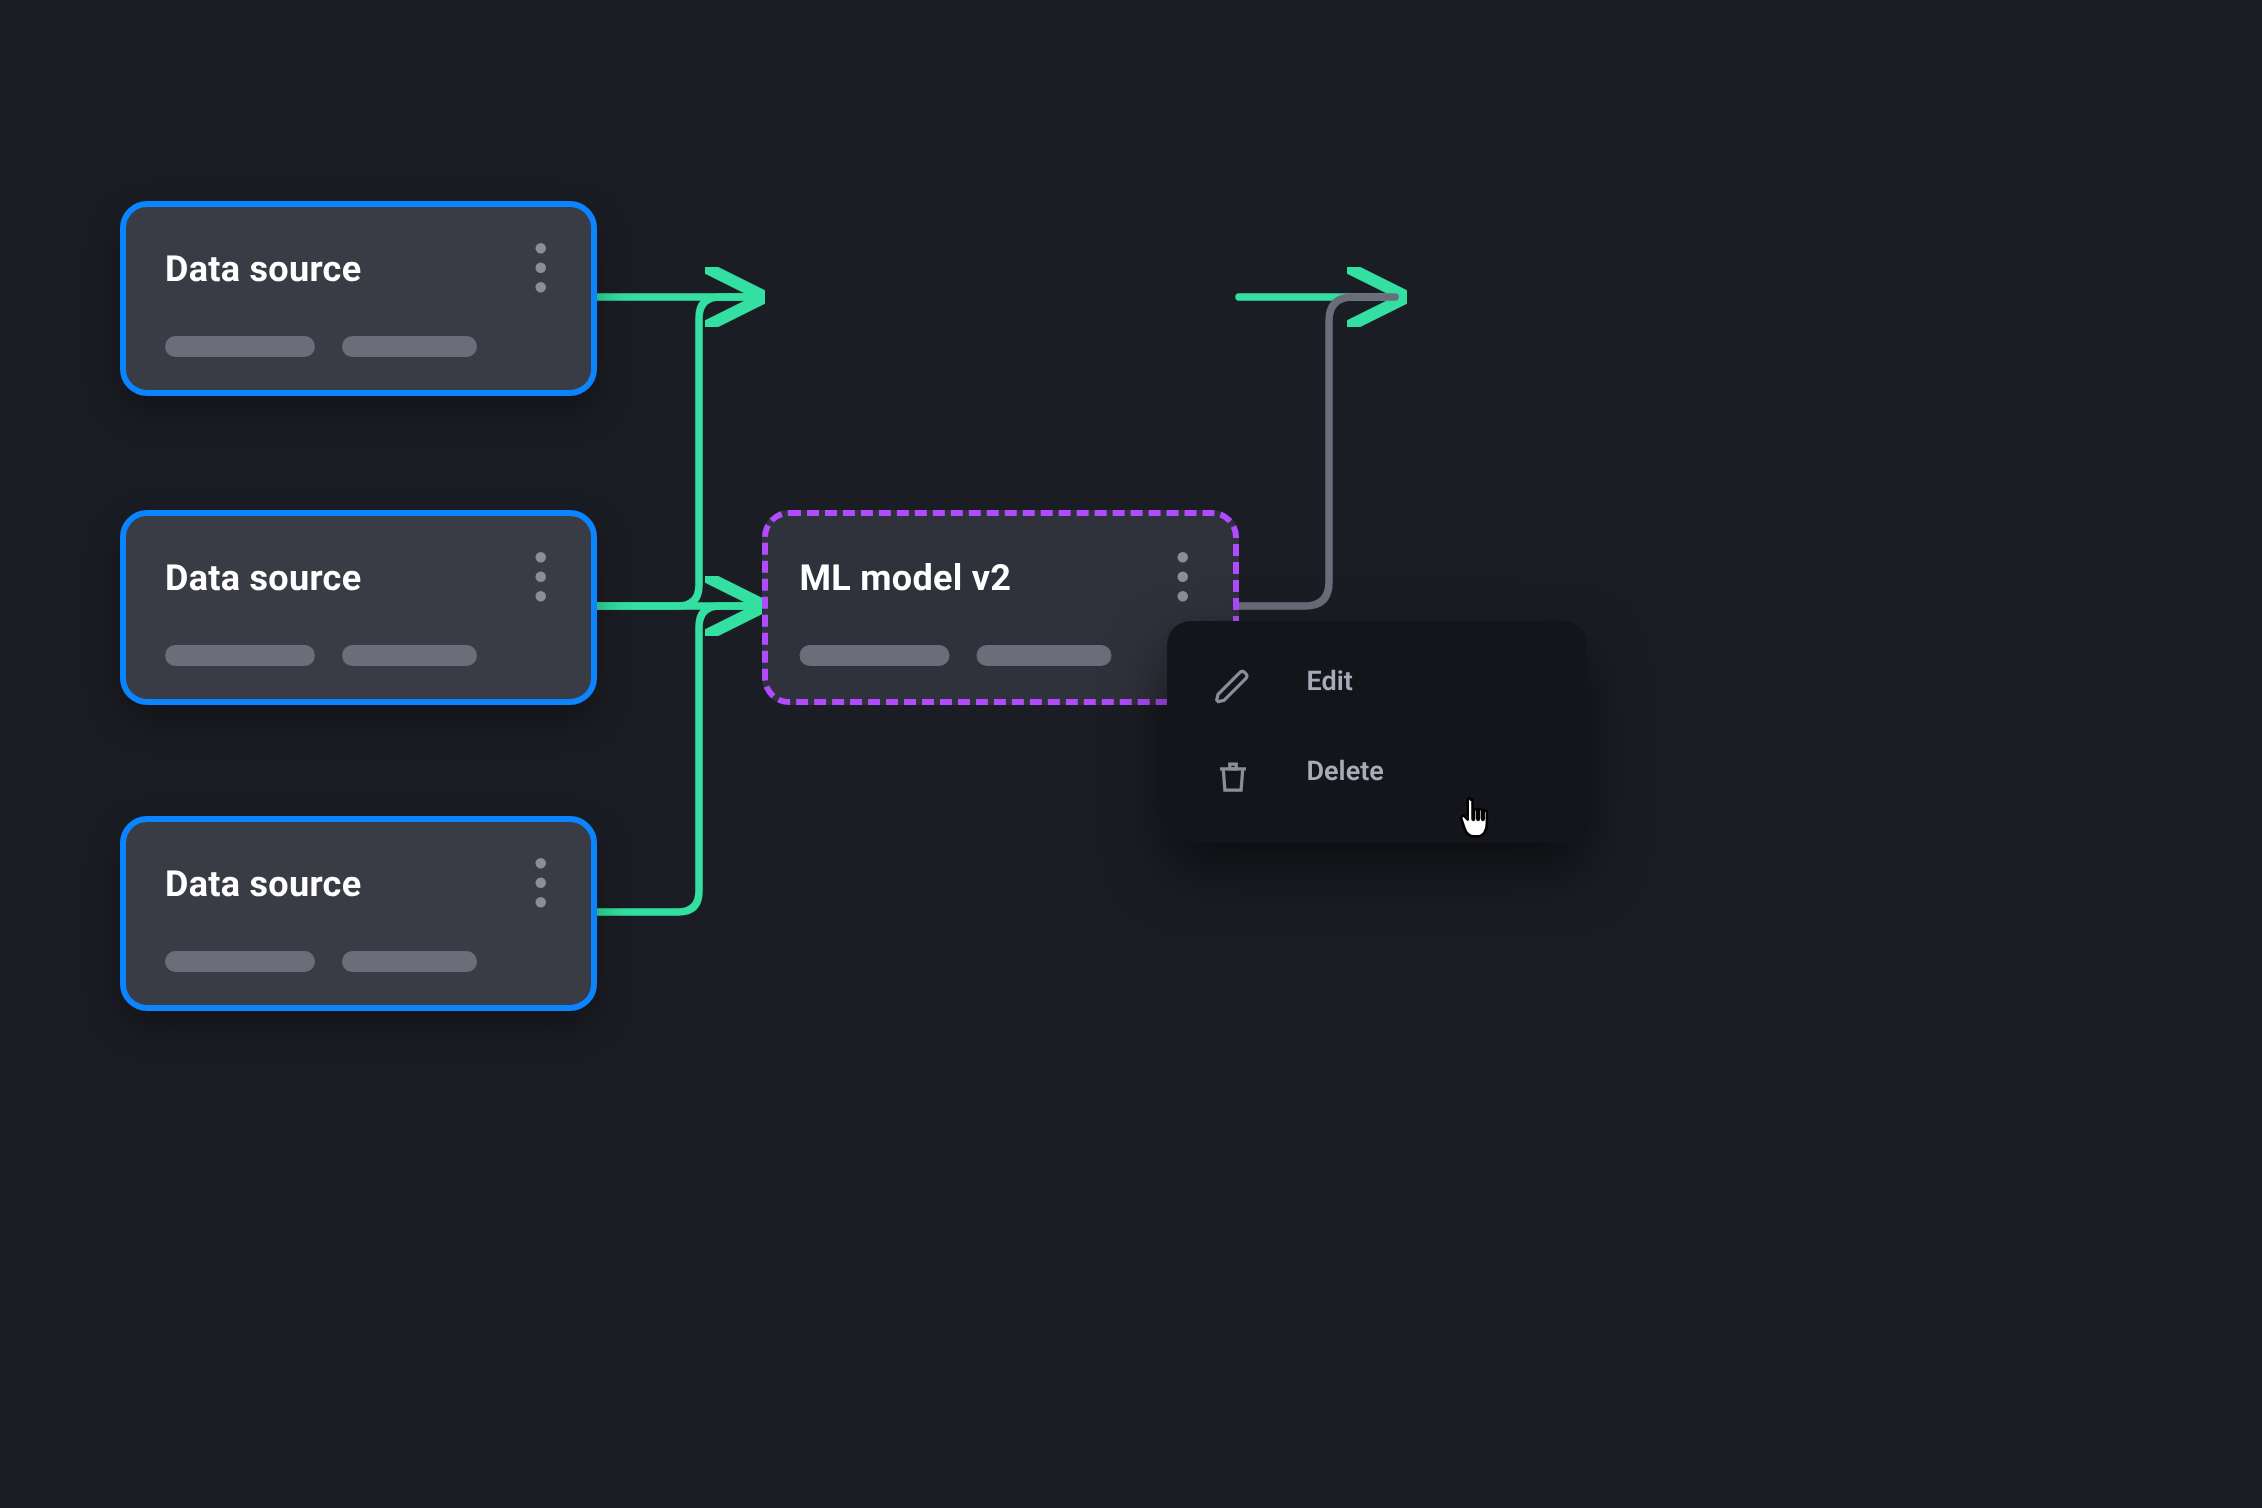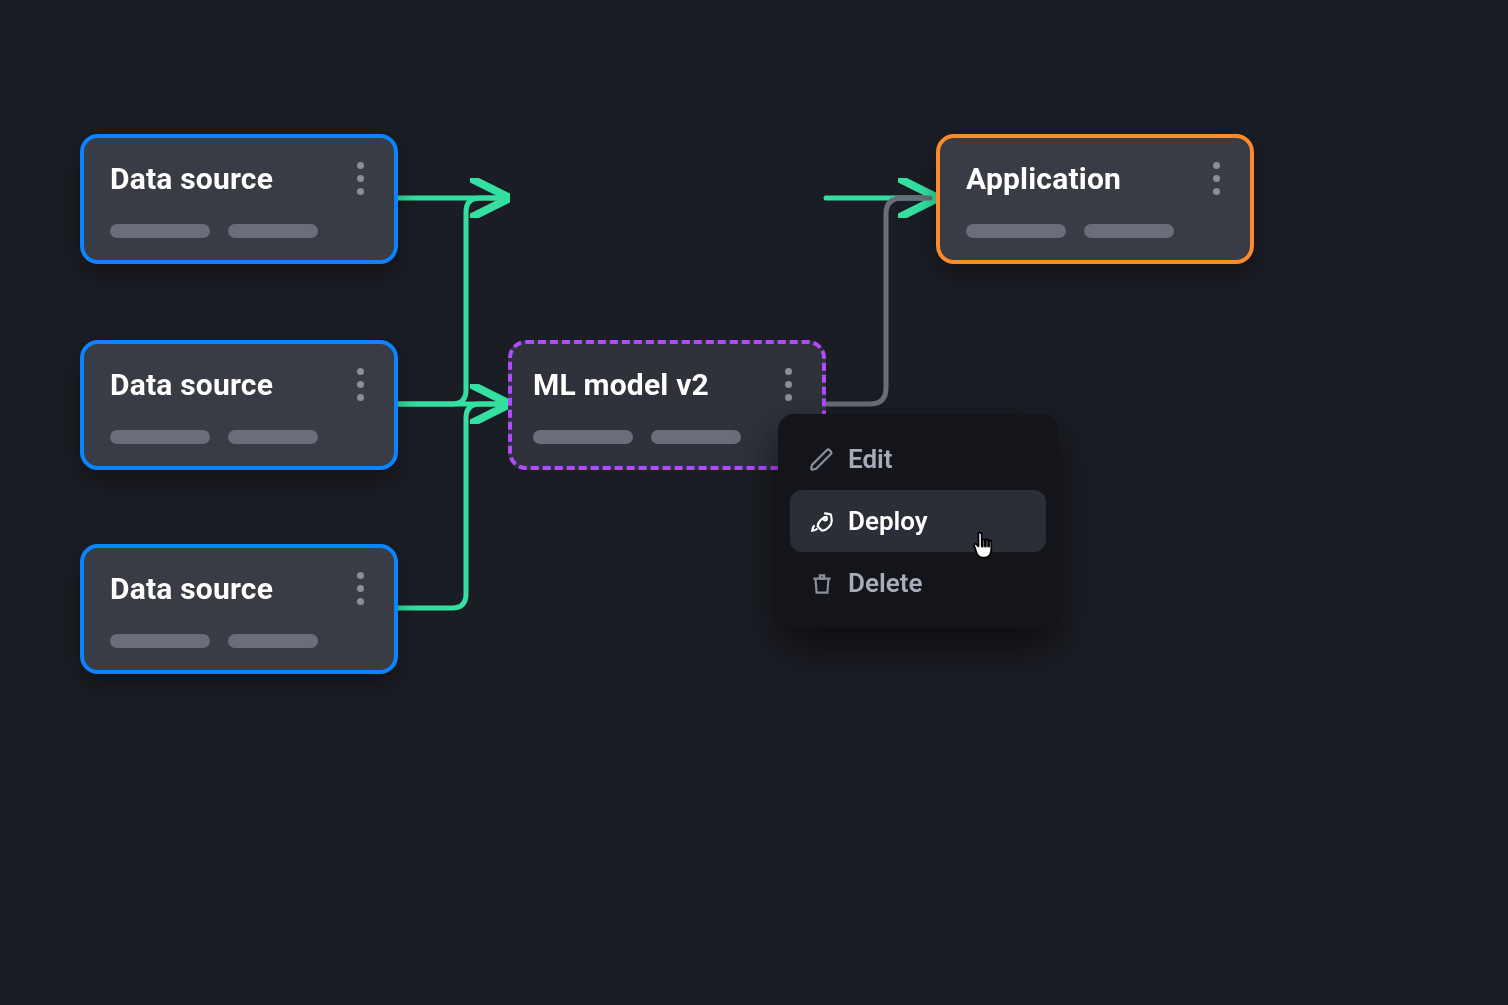--- a/index.html
+++ b/index.html
@@ -37,21 +37,21 @@
     padding-left: 21px;
   }
   .node.orange { border: 4px solid #ff8a2c; }
   .node-header {
     display: flex;
     align-items: center;
     justify-content: space-between;
   }
   .node-title {
     color: #ffffff;
-    font-size: 30px;
+    font-size: 24px;
     font-weight: 700;
     letter-spacing: 0.2px;
   }
   .dots {
     display: flex;
     flex-direction: column;
     gap: 6px;
     cursor: pointer;
     padding: 4px;
   }
@@ -85,26 +85,26 @@
   .menu {
     position: absolute;
     width: 280px;
     background: #14151a;
     border-radius: 16px;
     padding: 14px 12px;
     box-shadow: 0 18px 40px rgba(0,0,0,0.55);
   }
   .menu-item {
     display: flex;
-    align-items: flex-end;
-    gap: 12px;
+    align-items: flex-start;
+    gap: 35px;
     padding: 16px 18px;
     border-radius: 12px;
     color: #a8abb8;
-    font-size: 26px;
+    font-size: 18px;
     font-weight: 600;
     cursor: pointer;
   }
   .menu-item.hover {
     background: #2b2d37;
     color: #ffffff;
   }
   .menu-item.hover .menu-icon svg { stroke:#fff; fill:none; }
   .menu-icon {
     width: 28px;
@@ -198,53 +198,29 @@
           <span></span>
           <span></span>
         </div>
     </div>
     <div class="pills">
       <div class="pill short"></div>
         <div class="pill long"></div>
     </div>
   </div>
 
-  <div class="node orange" style="left:936px; top:134px;">
-    <div class="node-header">
-      <div class="node-title">Application</div>
-      <div class="dots">
-          <span></span>
-          <span></span>
-          <span></span>
-        </div>
-    </div>
-    <div class="pills">
-      <div class="pill short"></div>
-        <div class="pill long"></div>
-    </div>
-  </div>
 
   <div class="menu" style="left:778px; top:414px;">
     <div class="menu-item">
       <span class="menu-icon">
         <svg viewBox="0 0 24 24">
             <path d="M3 21l3.5-.8L20 6.7a2 2 0 0 0 0-2.8l-.9-.9a2 2 0 0 0-2.8 0L2.8 16.5 2 20z"></path>
           </svg>
       </span>
       <span>Edit</span>
-    </div>
-    <div class="menu-item hover">
-      <span class="menu-icon">
-        <svg viewBox="0 0 24 24">
-            <path d="M5 15c-1.5 1.5-2 5-2 5s3.5-.5 5-2"></path>
-            <path d="M14 4c3 0 6 1 6 1s1 3 1 6c0 4-5 9-9 9l-4-4c0-4 5-9 9-9"></path>
-            <circle cx="15" cy="9" r="1.5"></circle>
-          </svg>
-      </span>
-      <span>Deploy</span>
     </div>
     <div class="menu-item">
       <span class="menu-icon">
         <svg viewBox="0 0 24 24">
             <path d="M4 7h16"></path>
             <path d="M10 4h4v3h-4z"></path>
             <path d="M6 7l1 13h10l1-13"></path>
           </svg>
       </span>
       <span>Delete</span>

